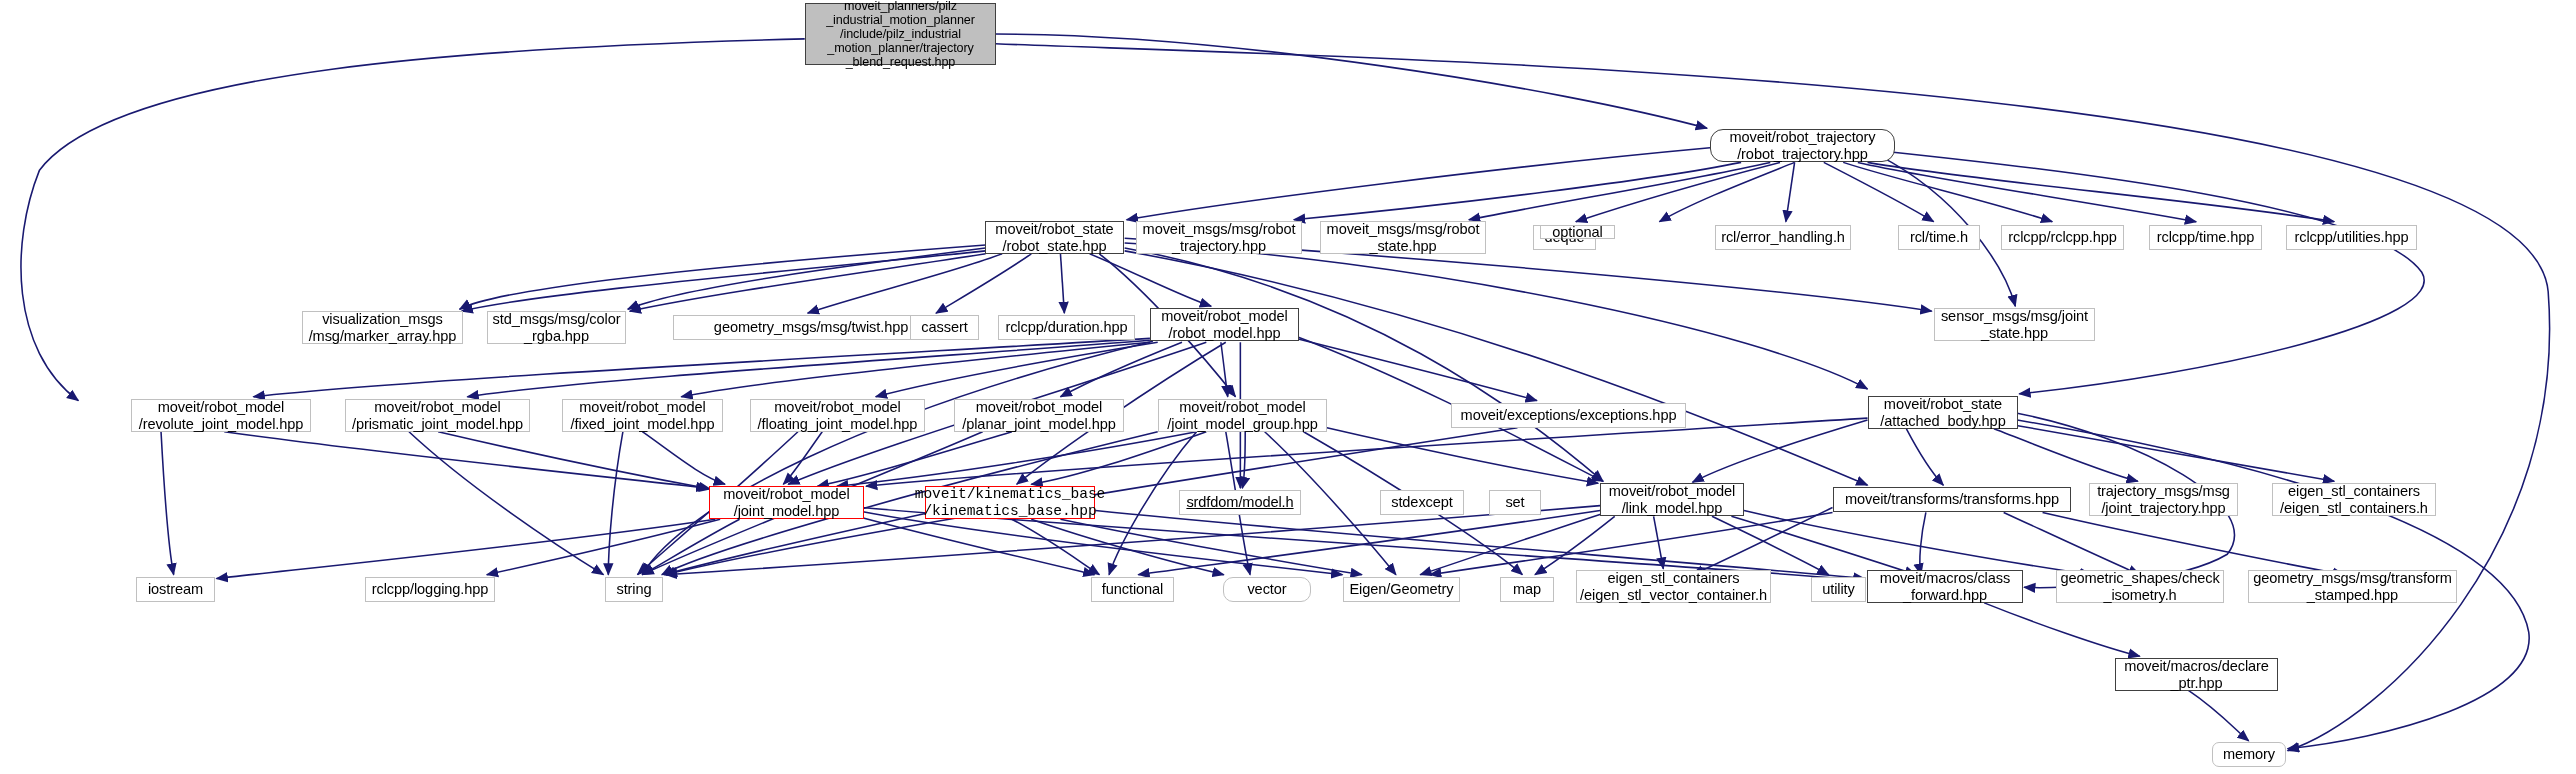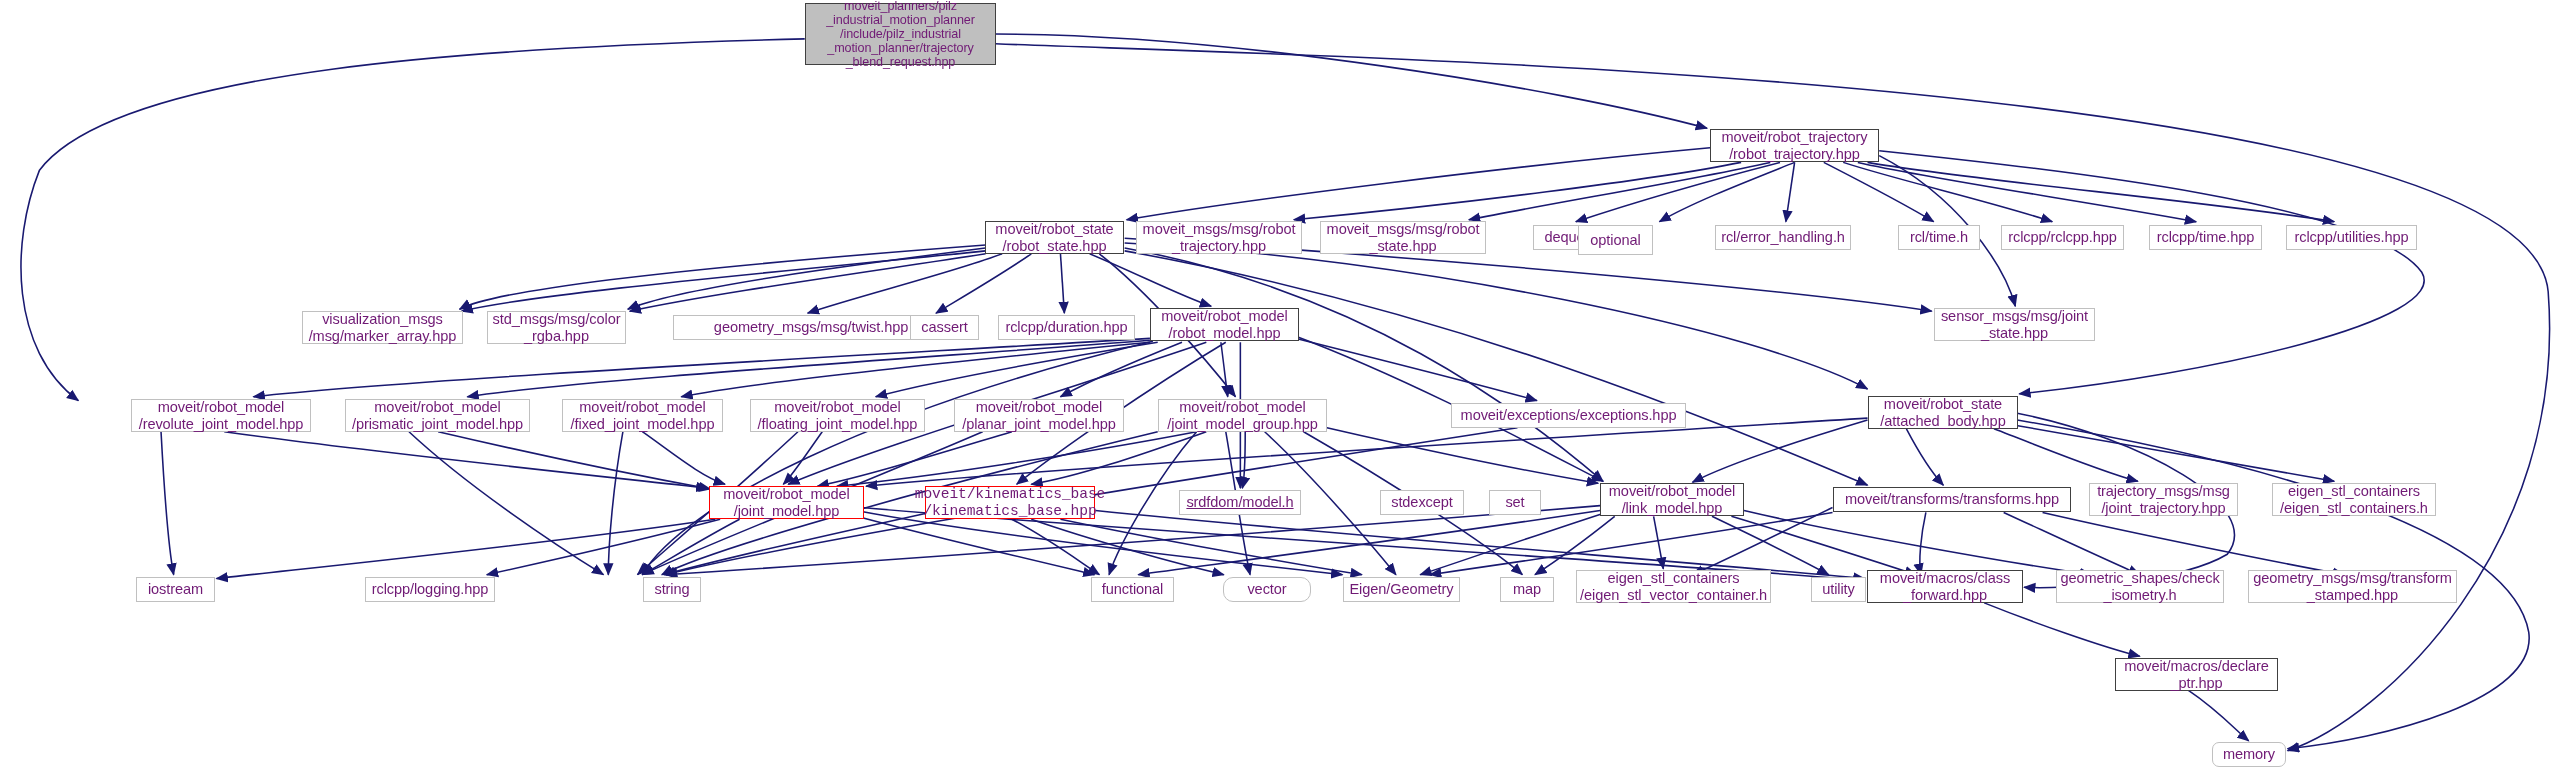--- a/index.html
+++ b/index.html
@@ -33,21 +33,21 @@
   }
   .node {
     position: absolute;
     box-sizing: border-box;
     display: flex;
     align-items: center;
     justify-content: center;
     text-align: center;
     background: #ffffff;
     border: 1px solid #c0c0c0;
-    color: #701a75;
+    color: #000000;
     font-size: 14.6px;
     line-height: 1.12;
     white-space: pre-line;
     padding: 1px 3.9px;
     letter-spacing: -0.1px;
   }
   .node.strong {
     border: 1.9px solid #404040;
   }
   .node.red {
@@ -163,30 +163,30 @@
         <path d="M 2040,620 C 2090,640 2160,665 2200,675" marker-end="url(#arrow)"></path>
         <path d="M 2250,710 C 2280,730 2300,752 2312,762" marker-end="url(#arrow)"></path>
       </g>
   </svg>
   <div id="node-layer">
       <div class="node root" style="left: 805px; top: 2.9px; width: 191px; height: 62px; font-size: 12.6px;">moveit_planners/pilz
 _industrial_motion_planner
 /include/pilz_industrial
 _motion_planner/trajectory
 _blend_request.hpp</div>
-      <div class="node strong" style="left: 1710px; top: 129px; width: 169px; height: 33px;">moveit/robot_trajectory
+      <div class="node strong" style="left: 1710px; top: 129px; width: 185px; height: 33px; border-radius: 13px;">moveit/robot_trajectory
 /robot_trajectory.hpp</div>
       <div class="node strong" style="left: 985px; top: 221px; width: 139px; height: 33px;">moveit/robot_state
 /robot_state.hpp</div>
       <div class="node plain" style="left: 1136px; top: 221px; width: 166px; height: 33px;">moveit_msgs/msg/robot
 _trajectory.hpp</div>
       <div class="node plain" style="left: 1320px; top: 221px; width: 166px; height: 33px;">moveit_msgs/msg/robot
 _state.hpp</div>
       <div class="node plain" style="left: 1533px; top: 225px; width: 63px; height: 25px;">deque</div>
-      <div class="node plain" style="left: 1578px; top: 225px; width: 75px; height: 30px;">optional</div>
+      <div class="node plain" style="left: 1540px; top: 225px; width: 75px; height: 14px;">optional</div>
       <div class="node plain" style="left: 1715px; top: 225px; width: 136px; height: 25px;">rcl/error_handling.h</div>
       <div class="node plain" style="left: 1898px; top: 225px; width: 82px; height: 25px;">rcl/time.h</div>
       <div class="node plain" style="left: 2001px; top: 225px; width: 123px; height: 25px;">rclcpp/rclcpp.hpp</div>
       <div class="node plain" style="left: 2149px; top: 225px; width: 113px; height: 25px;">rclcpp/time.hpp</div>
       <div class="node plain" style="left: 2286px; top: 225px; width: 131px; height: 25px;">rclcpp/utilities.hpp</div>
       <div class="node plain" style="left: 302px; top: 311px; width: 161px; height: 33px;">visualization_msgs
 /msg/marker_array.hpp</div>
       <div class="node plain" style="left: 487px; top: 311px; width: 139px; height: 33px;">std_msgs/msg/color
 _rgba.hpp</div>
       <div class="node plain" style="left: 673px; top: 315px; width: 252px; height: 25px; padding-left: 28px;">geometry_msgs/msg/twist.hpp</div>
@@ -220,21 +220,21 @@
       <div class="node plain" style="left: 1489px; top: 490px; width: 52px; height: 25px;">set</div>
       <div class="node strong" style="left: 1600px; top: 483px; width: 144px; height: 33px;">moveit/robot_model
 /link_model.hpp</div>
       <div class="node strong" style="left: 1833px; top: 487px; width: 238px; height: 25px;">moveit/transforms/transforms.hpp</div>
       <div class="node plain" style="left: 2089px; top: 483px; width: 149px; height: 33px;">trajectory_msgs/msg
 /joint_trajectory.hpp</div>
       <div class="node plain" style="left: 2272px; top: 483px; width: 164px; height: 33px;">eigen_stl_containers
 /eigen_stl_containers.h</div>
       <div class="node plain" style="left: 136px; top: 577px; width: 79px; height: 25px;">iostream</div>
       <div class="node plain" style="left: 365px; top: 577px; width: 130px; height: 25px;">rclcpp/logging.hpp</div>
-      <div class="node plain" style="left: 605px; top: 577px; width: 58px; height: 25px; margin-left: 38px;">string</div>
+      <div class="node plain" style="left: 605px; top: 577px; width: 58px; height: 25px;">string</div>
       <div class="node plain" style="left: 1091px; top: 577px; width: 83px; height: 25px;">functional</div>
       <div class="node plain" style="left: 1223px; top: 577px; width: 88px; height: 25px; border-radius: 10px;">vector</div>
       <div class="node plain" style="left: 1343px; top: 577px; width: 117px; height: 25px;">Eigen/Geometry</div>
       <div class="node plain" style="left: 1500px; top: 577px; width: 54px; height: 25px;">map</div>
       <div class="node plain" style="left: 1576px; top: 570px; width: 195px; height: 33px;">eigen_stl_containers
 /eigen_stl_vector_container.h</div>
       <div class="node plain" style="left: 1811px; top: 577px; width: 55px; height: 25px;">utility</div>
       <div class="node strong" style="left: 1867px; top: 570px; width: 156px; height: 33px;">moveit/macros/class
 _forward.hpp</div>
       <div class="node plain" style="left: 2056px; top: 570px; width: 168px; height: 33px;">geometric_shapes/check

